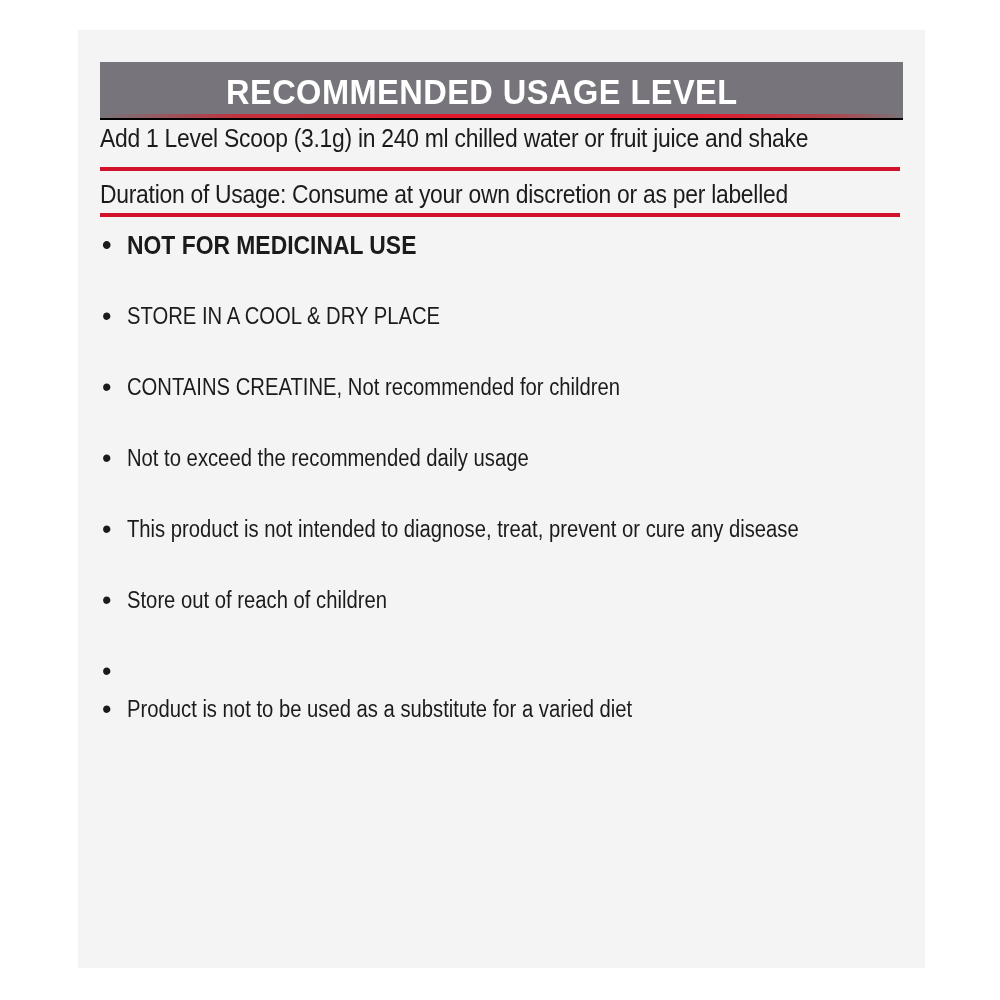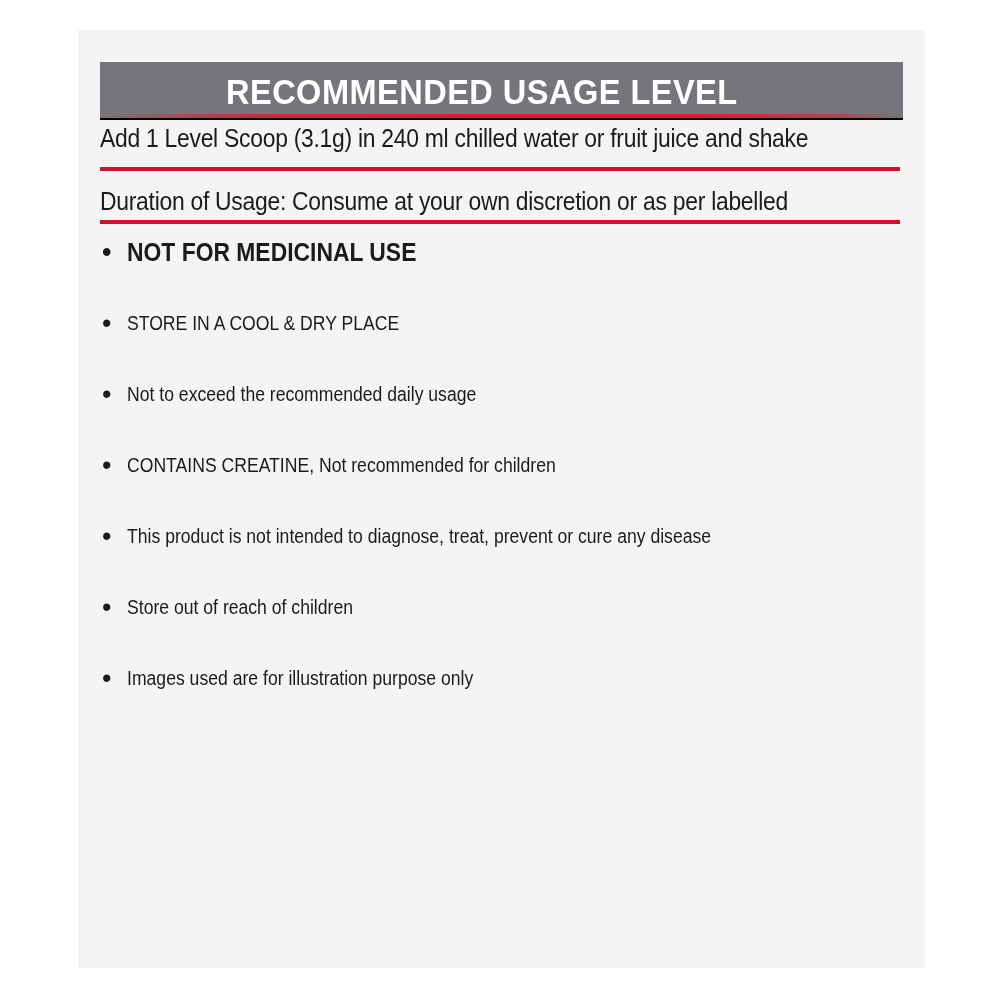--- a/index.html
+++ b/index.html
@@ -19,25 +19,25 @@
     letter-spacing:.5px;white-space:nowrap;transform-origin:50% 50%;}
   .bar-accent{position:absolute;left:0;right:0;bottom:0;height:4px;
     background:linear-gradient(90deg, #77757b 0%, #c4303c 18%, #e3192c 45%, #e3192c 75%, #a84a50 92%, #77757b 100%);}
   
   .content{padding:0 25px 0 22px;}
   .pblock{}
   .pline{display:block;line-height:37px;font-size:26px;font-weight:500;letter-spacing:-.3px;}
   .line{display:inline-block;white-space:nowrap;transform-origin:0 50%;}
   .divider{height:4px;background:var(--red);margin-top:10px;}
   .divider.tight{margin-top:1px;}
-  .dur-block{margin-top:12px;text-decoration:underline;}
+  .dur-block{margin-top:5px;text-decoration:underline;}
   .dur-block .pline{line-height:36px;}
   
   ul.warnings{list-style:none;margin:12px 0 0 2px;padding:0;}
-  ul.warnings li{position:relative;padding-left:25px;margin-bottom:5px;font-size:20px;}
+  ul.warnings li{position:relative;padding-left:25px;margin-bottom:5px;font-size:23px;}
   ul.warnings li .wline{display:block;line-height:33px;}
   ul.warnings li::before{content:"\2022";position:absolute;left:0;top:0;line-height:33px;font-size:27px;}
   ul.warnings li.bold{font-weight:700;font-size:26px;}
 </style>
 </head>
 <body>
 
 <div class="page">
   <div class="label">
 
@@ -63,37 +63,40 @@
       <ul class="warnings">
         <li class="bold">
           <span class="wline"><span class="line" style="transform: scaleX(0.88);">NOT FOR MEDICINAL USE</span></span>
           <span class="wline"><span class="line"></span></span>
         </li>
         <li>
           <span class="wline"><span class="line" style="transform: scaleX(0.88);">STORE IN A COOL &amp; DRY PLACE</span></span>
           <span class="wline"><span class="line"></span></span>
         </li>
         <li>
-          <span class="wline"><span class="line" style="transform: scaleX(0.88);">Not to exceed the recommended daily usage</span></span>
+          <span class="wline"><span class="line" style="transform: scaleX(0.88);">CONTAINS CREATINE, Not recommended for children</span></span>
           <span class="wline"><span class="line"></span></span>
         </li>
         <li>
-          <span class="wline"><span class="line" style="transform: scaleX(0.88);">CONTAINS CREATINE, Not recommended for children</span></span>
+          <span class="wline"><span class="line" style="transform: scaleX(0.88);">Not to exceed the recommended daily usage</span></span>
           <span class="wline"><span class="line"></span></span>
         </li>
         <li>
           <span class="wline"><span class="line" style="transform: scaleX(0.88);">This product is not intended to diagnose, treat, prevent or cure any disease</span></span>
           <span class="wline"><span class="line"></span></span>
         </li>
         <li>
           <span class="wline"><span class="line" style="transform: scaleX(0.88);">Store out of reach of children</span></span>
           <span class="wline"><span class="line"></span></span>
         </li>
         <li>
-          <span class="wline"><span class="line" style="transform: scaleX(0.88);">Images used are for illustration purpose only</span></span>
+          <span class="wline"><span class="line"></span></span>
+        </li>
+        <li>
+          <span class="wline"><span class="line" style="transform: scaleX(0.88);">Product is not to be used as a substitute for a varied diet</span></span>
           <span class="wline"><span class="line"></span></span>
         </li>
 
       </ul>
 
     </div>
   </div>
 </div>
 
 </body></html>

